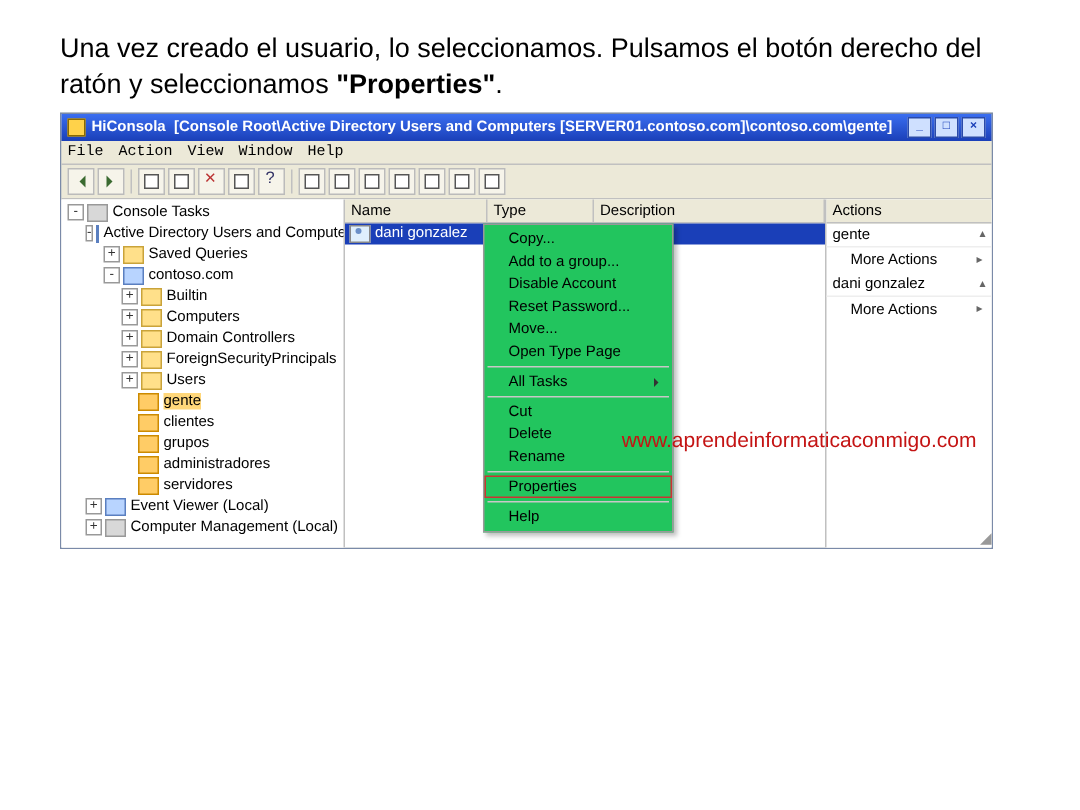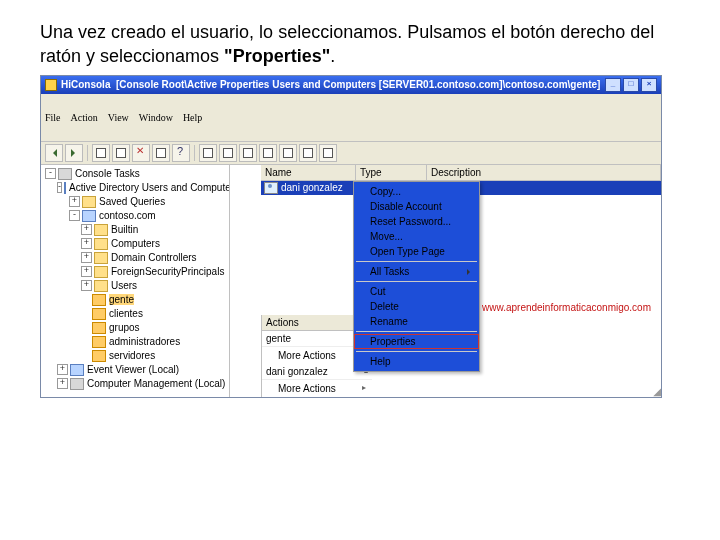--- a/index.html
+++ b/index.html
@@ -34,23 +34,23 @@
     align-items: center;
     gap: 4px;
   }
   .titlebar .icon { width:10px; height:10px; background:#ffd24a; border:1px solid #8a6a00;}
   .titlebar .title { flex:1; white-space:nowrap; overflow:hidden; }
   .titlebar .winbtns { display:flex; gap:2px; }
   .winbtn { width:14px; height:12px; background:#cfe0ff; border:1px solid #2a4aa8; font-size:8px; line-height:10px; text-align:center; color:#1a3fb8; font-weight:bold;}
   .menubar {
     background:#ece9d8;
     border-bottom:1px solid #c0c0c0;
-    font-family:Liberation Serif, serif;
-    font-size:10px;
-    padding:18px 4px;
+    font-family:Liberation Mono, monospace;
+    font-size:10px;
+    padding:2px 4px;
     display:flex;
     gap:10px;
   }
   .menubar span { cursor:default; }
   .toolbar {
     background:#ece9d8;
     border-bottom:1px solid #c0c0c0;
     padding:2px 4px;
     display:flex;
     gap:2px;
@@ -78,41 +78,40 @@
   .exp.none{border:none;}
   .ficon { width:12px; height:10px; background:#ffe08a; border:1px solid #c9a33a; margin-right:3px;}
   .ficon.blue{background:#b8d4ff;border-color:#5a7fc0;}
   .ficon.gray{background:#d8d8d8;border-color:#999;}
   .ficon.orange{background:#ffcc66;border-color:#cc8a00;}
   .sel { background:#ffd77a; }
   .pad1{padding-left:2px}.pad2{padding-left:14px}.pad3{padding-left:26px}.pad4{padding-left:38px}
   .main {
     flex:1;
     display:flex;
-    flex-direction:column;
-    margin-left:31px;
+    flex-direction:row;
   }
   .list {
     flex:1;
     font-family:"Tahoma",sans-serif;
     font-size:10px;
     position:relative;
   }
   .cols { display:flex; background:#ece9d8; border-bottom:1px solid #c0c0c0;}
   .col { border-right:1px solid #c0c0c0; padding:2px 6px 2px 4px; font-size:10px;}
   .row { display:flex; align-items:center; height:14px;}
   .row.selected { background:#1a3fb8; color:#fff;}
   .uicon{width:12px;height:10px;border:1px solid #888;background:#dfeffd;margin:0 3px;position:relative;}
   .uicon::after{content:"";position:absolute;left:3px;top:1px;width:4px;height:4px;border-radius:50%;background:#6a8fc8;}
   .ctxmenu {
     position:absolute;
     left:92px;
     top:16px;
     width:125px;
-    background:#1d4ed8;
+    background:#22c55e;
     border:1px solid #999;
     box-shadow:2px 2px 3px rgba(0,0,0,0.25);
     font-family:"Tahoma",sans-serif;
     font-size:10px;
     padding:2px 0;
   }
   .ctxmenu .mi{padding:2px 10px 2px 16px;cursor:default;}
   .ctxmenu .mi.sub{position:relative;}
   .ctxmenu .mi.sub::after{content:"";position:absolute;right:6px;top:5px;border:3px solid transparent;border-left-color:#333;}
   .ctxmenu .sep{height:1px;background:#c8c8c8;margin:2px 2px;}
@@ -124,39 +123,39 @@
     font-family:"Tahoma",sans-serif;
     font-size:10px;
   }
   .actions .hdr{background:#ece9d8;padding:2px 4px;border-bottom:1px solid #c0c0c0;font-weight:normal;}
   .actions .grp{padding:2px 4px;border-bottom:1px solid #eee;}
   .actions .lnk{padding:3px 6px 3px 16px;}
   .actions .caret{float:right;font-size:8px;color:#666;}
   .watermark{
     position:absolute;
     right:10px;
-    bottom:84px;
+    bottom:64px;
     font-family:Arial,sans-serif;
-    font-size:10px;
+    font-size:14px;
     color:#c41414;
   }
   .resize{position:absolute;right:0;bottom:0;font-size:10px;color:#999;}
 </style>
 </head>
 <body>
 
 <div class="instruction">
   <span>Una vez creado el usuario, lo seleccionamos. Pulsamos el botón derecho del ratón y seleccionamos </span><span class="bold">"Properties"</span><span>.</span>
 </div>
 
 <div class="app">
   <div class="titlebar">
     <span class="icon"></span>
     <span class="title">
-      <span>HiConsola</span> &nbsp;<span>[Console Root\Active Properties Users and Computers [SERVER01.contoso.com]\contoso.com\gente]</span>
+      <span>HiConsola</span> &nbsp;<span>[Console Root\Active Directory Users and Computers [SERVER01.contoso.com]\contoso.com\gente]</span>
     </span>
     <span class="winbtns">
       <span class="winbtn">_</span>
       <span class="winbtn">□</span>
       <span class="winbtn">×</span>
     </span>
   </div>
 
   <div class="menubar" id="menubar">
       <span>File</span>
@@ -278,20 +277,21 @@
         </div>
         <div class="row selected">
           <span class="uicon"></span>
           <span style="width:72px">dani gonzalez</span>
           <span style="width:60px;padding-left:4px">User</span>
           <span></span>
         </div>
 
         <div class="ctxmenu" id="ctx">
             <div class="mi">Copy...</div>
+            <div class="mi">Add to a group...</div>
             <div class="mi">Disable Account</div>
             <div class="mi">Reset Password...</div>
             <div class="mi">Move...</div>
             <div class="mi">Open Type Page</div>
             <div class="sep"></div>
             <div class="mi sub">All Tasks</div>
             <div class="sep"></div>
             <div class="mi">Cut</div>
             <div class="mi">Delete</div>
             <div class="mi">Rename</div>

